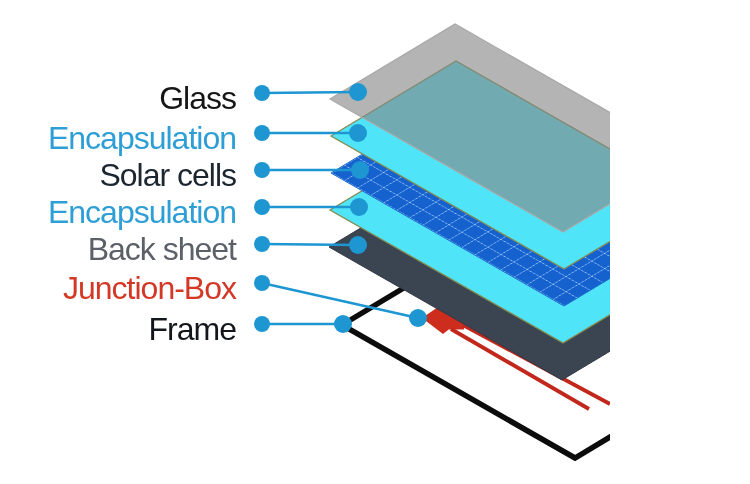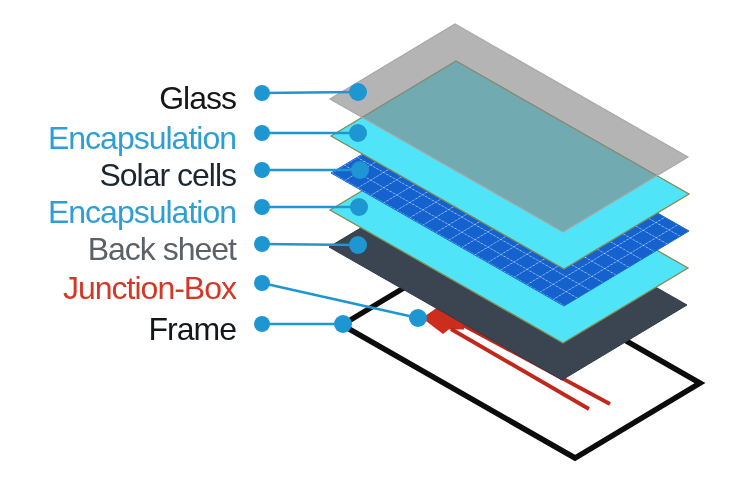--- a/index.html
+++ b/index.html
@@ -1,18 +1,18 @@
 <!DOCTYPE html>
 <html><head>
 <meta charset="utf-8">
 <style>
   html,body{margin:0;padding:0;background:#ffffff;}
   .stage{
     position:relative;
-    width:750px;height:484px;
+    width:610px;height:484px;
     background:#ffffff;
     overflow:hidden;
     font-family:"Liberation Sans","DejaVu Sans",sans-serif;
   }
   #diagram-svg{display:block;width:750px;height:484px;}
   #diagram-svg text{
     font-family:"Liberation Sans","DejaVu Sans",sans-serif;
     font-size:32px;
     font-weight:500;
     letter-spacing:-1px;

